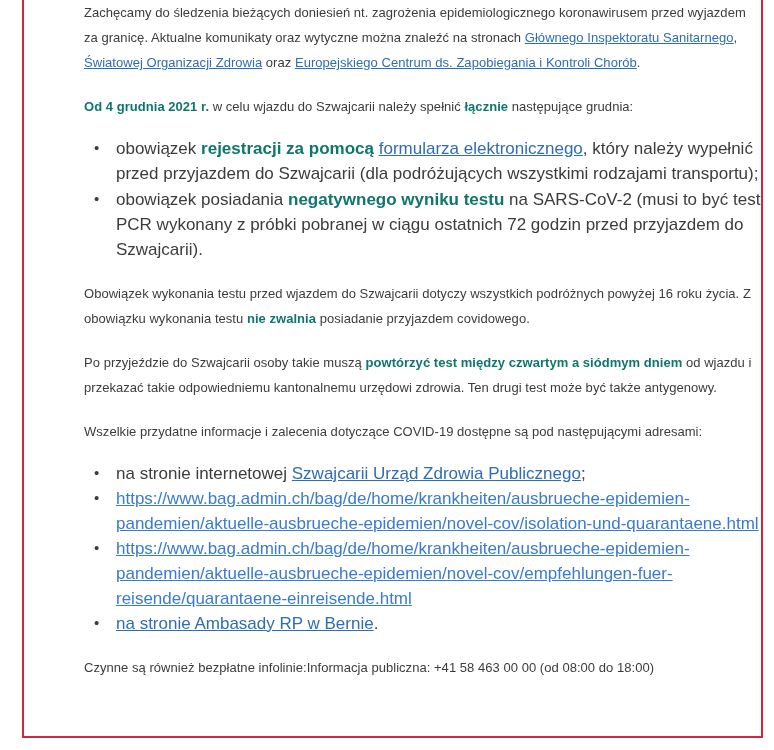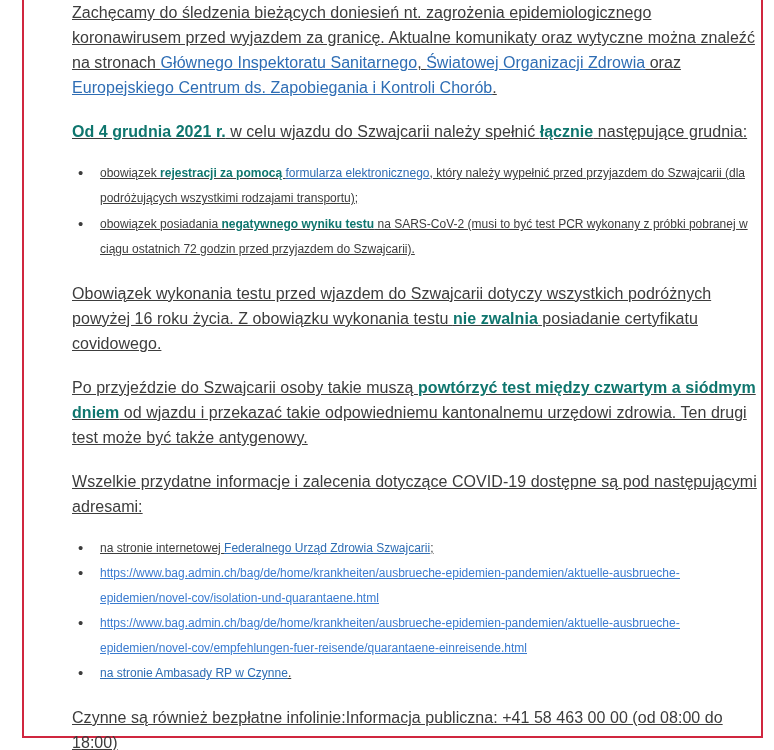--- a/index.html
+++ b/index.html
@@ -30,46 +30,44 @@
     border-top: none;
     background: #ffffff;
     padding: 14px 18px 0 48px;
   }
 
   .content {
     width: 690px;
   }
 
   p.para {
-    margin: 0 0 19px 0;
-    font-size: 16px;
+    margin: 0 0 19px 12px;
+    font-size: 13px;
     line-height: 25px;
     color: #3c3c3c;
     letter-spacing: 0.04px;
-    text-decoration: underline;
   }
 
   p.para.tight {
     margin-bottom: 17px;
   }
 
   ul.bullets {
     margin: 0 0 19px 0;
     padding: 0 0 0 28px;
     list-style: none;
   }
 
   ul.bullets > li {
     position: relative;
-    font-size: 12px;
+    font-size: 17px;
     line-height: 25px;
     color: #3c3c3c;
-    margin: 0 0 1px 0;
+    margin: 0 0 1px 16px;
     padding-left: 0;
-    text-decoration: underline;
   }
 
   ul.bullets > li::before {
     content: "\2022";
     position: absolute;
     left: -22px;
     top: -1px;
     font-size: 15px;
     color: #3c3c3c;
     line-height: 25px;
@@ -104,29 +102,29 @@
 
     <p class="para"><span>Zachęcamy do śledzenia bieżących doniesień nt. zagrożenia epidemiologicznego koronawirusem przed wyjazdem za granicę. Aktualne komunikaty oraz wytyczne można znaleźć na stronach </span><a class="link" href="#">Głównego Inspektoratu Sanitarnego</a><span>, </span><a class="link" href="#">Światowej Organizacji Zdrowia</a><span> oraz </span><a class="link" href="#">Europejskiego Centrum ds. Zapobiegania i Kontroli Chorób</a><span>.</span></p>
 
     <p class="para tight"><b>Od 4 grudnia 2021 r.</b><span> w celu wjazdu do Szwajcarii należy spełnić </span><b>łącznie</b><span> następujące grudnia:</span></p>
 
     <ul class="bullets">
       <li><span>obowiązek </span><b>rejestracji za pomocą </b><a class="link" href="#">formularza elektronicznego</a><span>, który należy wypełnić przed przyjazdem do Szwajcarii (dla podróżujących wszystkimi rodzajami transportu);</span></li>
       <li><span>obowiązek posiadania </span><b>negatywnego wyniku testu</b><span> na SARS-CoV-2 (musi to być test PCR wykonany z próbki pobranej w ciągu ostatnich 72 godzin przed przyjazdem do Szwajcarii).</span></li>
     </ul>
 
-    <p class="para"><span>Obowiązek wykonania testu przed wjazdem do Szwajcarii dotyczy wszystkich podróżnych powyżej 16 roku życia. Z obowiązku wykonania testu </span><b>nie zwalnia</b><span> posiadanie certyfikatu covidowego.</span></p>
+    <p class="para"><span>Obowiązek wykonania testu przed wjazdem do Szwajcarii dotyczy wszystkich podróżnych powyżej 16 roku życia. Z obowiązku wykonania testu </span><b>nie zwalnia</b><span> posiadanie przyjazdem covidowego.</span></p>
 
     <p class="para"><span>Po przyjeździe do Szwajcarii osoby takie muszą </span><b>powtórzyć test między czwartym a siódmym dniem</b><span> od wjazdu i przekazać takie odpowiedniemu kantonalnemu urzędowi zdrowia. Ten drugi test może być także antygenowy.</span></p>
 
     <p class="para tight">Wszelkie przydatne informacje i zalecenia dotyczące COVID-19 dostępne są pod następującymi adresami:</p>
 
     <ul class="bullets links">
-      <li><span>na stronie internetowej </span><a class="link" href="#">Federalnego Urząd Zdrowia Szwajcarii</a><span>;</span></li>
+      <li><span>na stronie internetowej </span><a class="link" href="#">Szwajcarii Urząd Zdrowia Publicznego</a><span>;</span></li>
       <li><a class="link url" href="#">https://www.bag.admin.ch/bag/de/home/krankheiten/ausbrueche-epidemien-pandemien/aktuelle-ausbrueche-epidemien/novel-cov/isolation-und-quarantaene.html</a></li>
       <li><a class="link url" href="#">https://www.bag.admin.ch/bag/de/home/krankheiten/ausbrueche-epidemien-pandemien/aktuelle-ausbrueche-epidemien/novel-cov/empfehlungen-fuer-reisende/quarantaene-einreisende.html</a></li>
-      <li><a class="link" href="#">na stronie Ambasady RP w Czynne</a><span>.</span></li>
+      <li><a class="link" href="#">na stronie Ambasady RP w Bernie</a><span>.</span></li>
     </ul>
 
     <p class="para tight">Czynne są również bezpłatne infolinie:Informacja publiczna: +41 58 463 00 00 (od 08:00 do 18:00)</p>
 
   </div>
 </div>
 
 </body></html>

